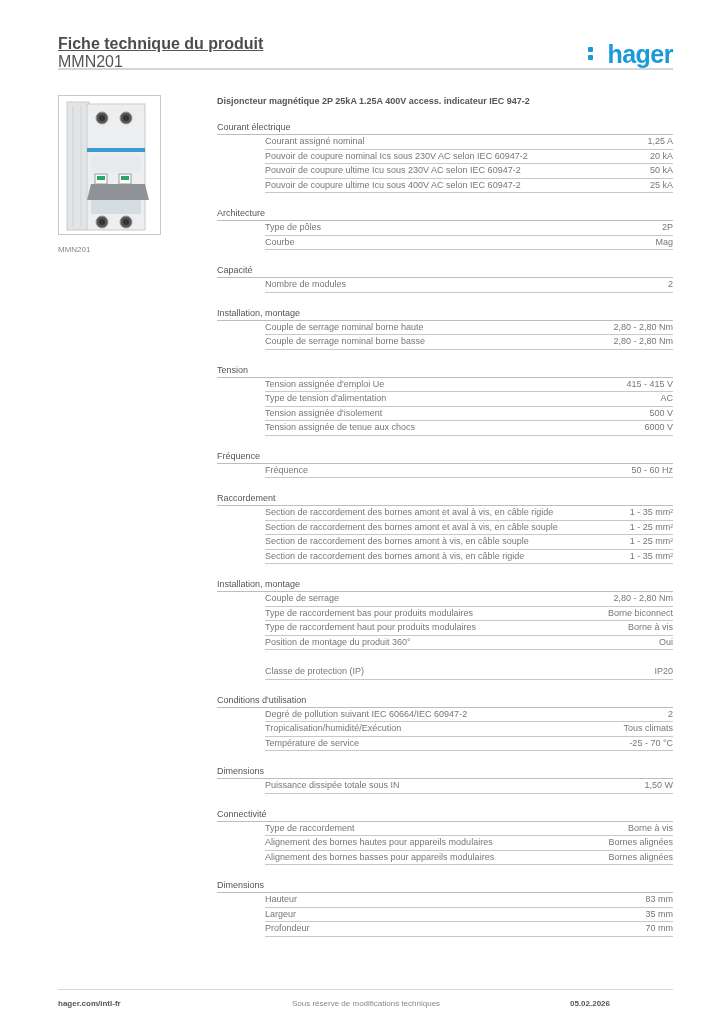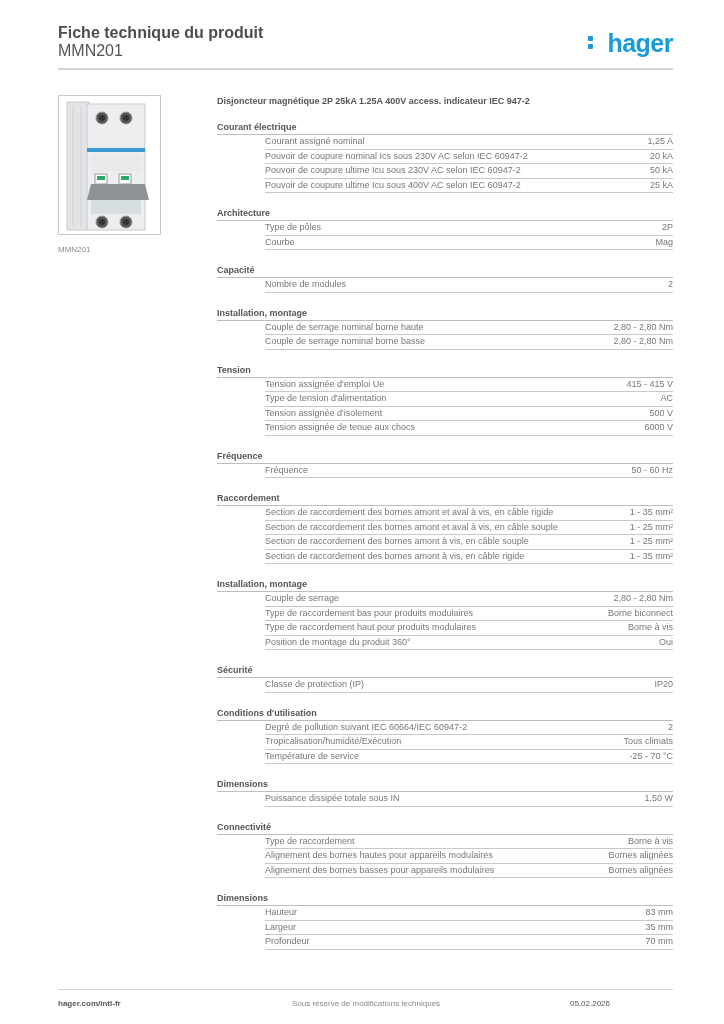--- a/index.html
+++ b/index.html
@@ -1,46 +1,46 @@
 <!DOCTYPE html>
 <html><head>
   <meta charset="utf-8">
   <style>
     * { margin: 0; padding: 0; box-sizing: border-box; }
     html, body { width: 724px; height: 1024px; background: #ffffff; overflow: hidden; }
     body { position: relative; font-family: "Liberation Sans", sans-serif; color: #555; }
 
-    .header { position: absolute; left: 58px; top: 24px; width: 615px; height: 48px; }
+    .header { position: absolute; left: 58px; top: 35px; width: 615px; height: 48px; text-decoration: underline; }
     .title { font-size: 16px; font-weight: bold; color: #4d4d4d; line-height: 18px; }
     .subtitle { font-size: 16px; color: #555; line-height: 18px; }
     .logo { position: absolute; right: 0; top: 5px; font-size: 25px; font-weight: bold; color: #1a9ad9; letter-spacing: -0.5px; font-family: "Liberation Sans", sans-serif; }
     .logo .colon { display: inline-block; width: 5px; position: relative; top: -1px; }
     .logo .colon i { display: block; width: 5px; height: 5px; background: #1a9ad9; border-radius: 1px; margin: 3px 0; }
     .logo-wrap { display: flex; align-items: center; gap: 14px; }
     .header-rule { position: absolute; left: 58px; top: 68px; width: 615px; height: 2px; background: #d5d5d5; }
 
     .product-image { position: absolute; left: 58px; top: 95px; width: 103px; height: 140px; border: 1px solid #c8c8c8; background: #fff; overflow: hidden; }
     .image-caption { position: absolute; left: 58px; top: 245px; font-size: 8px; color: #888; }
 
     .content { position: absolute; left: 217px; top: 95px; width: 456px; }
     .product-desc { font-size: 9px; font-weight: bold; color: #555; line-height: 12px; height: 12px; }
     .tech-title { font-size: 9px; font-weight: bold; color: #555; margin-top: 23px; line-height: 12px; }
 
     .section { margin-top: 15px; }
     .section:first-of-type { margin-top: 15px; }
-    .section-title { font-size: 9px; font-weight: bold; color: #555; line-height: 11px; padding-bottom: 1px; border-bottom: 1px solid #bdbdbd; margin-top: 12px; }
+    .section-title { font-size: 9px; font-weight: normal; color: #555; line-height: 11px; padding-bottom: 1px; border-bottom: 1px solid #bdbdbd; margin-top: 12px; }
     .row { display: flex; justify-content: space-between; font-size: 9px; color: #777; line-height: 13.5px; height: 14.5px; border-bottom: 1px solid #c8c8c8; white-space: nowrap; margin-left: 48px; }
     .row .val { text-align: right; }
     sup { font-size: 5px; vertical-align: top; position: relative; top: -1px; }
 
     .footer-rule { position: absolute; left: 58px; top: 989px; width: 615px; height: 1px; background: #d5d5d5; }
     .footer { position: absolute; left: 58px; top: 999px; width: 552px; font-size: 8px; display: flex; justify-content: space-between; }
     .footer .url { font-weight: bold; color: #555; }
     .footer .notice { color: #888; position: absolute; left: 234px; }
-    .footer .date { font-weight: normal; color: #555; }
+    .footer .date { font-weight: bold; color: #555; }
   </style>
 </head>
 <body>
 
 <div class="header">
   <div class="title">Fiche technique du produit</div>
   <div class="subtitle">MMN201</div>
   <div class="logo">
     <div class="logo-wrap">
       <span class="colon">
@@ -196,21 +196,20 @@
         <div class="row">
           <span class="label">Type de raccordement haut pour produits modulaires</span>
           <span class="val"><span>Borne à vis</span></span>
         </div>
         <div class="row">
           <span class="label">Position de montage du produit 360°</span>
           <span class="val"><span>Oui</span></span>
         </div>
       </div>
       <div class="section">
-        <div class="section-title">Sécurité</div>
         <div class="row">
           <span class="label">Classe de protection (IP)</span>
           <span class="val"><span>IP20</span></span>
         </div>
       </div>
       <div class="section">
         <div class="section-title">Conditions d'utilisation</div>
         <div class="row">
           <span class="label">Degré de pollution suivant IEC 60664/IEC 60947-2</span>
           <span class="val"><span>2</span></span>

